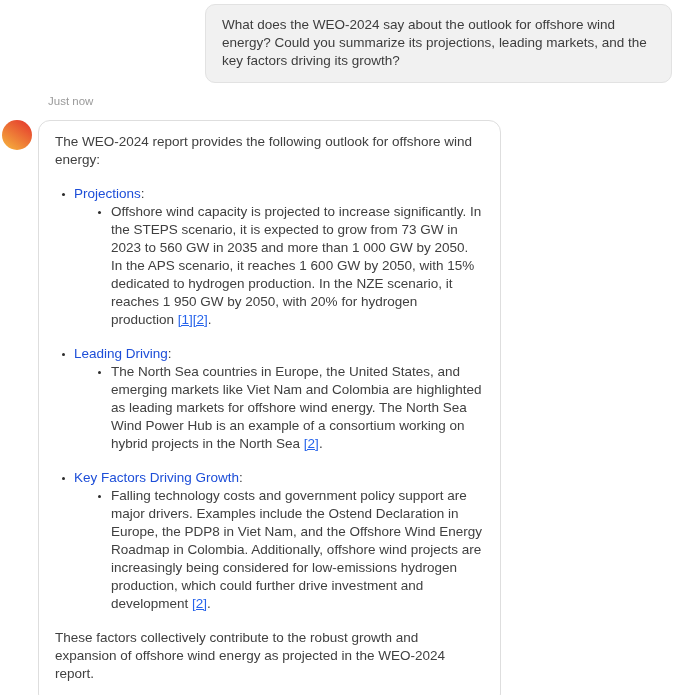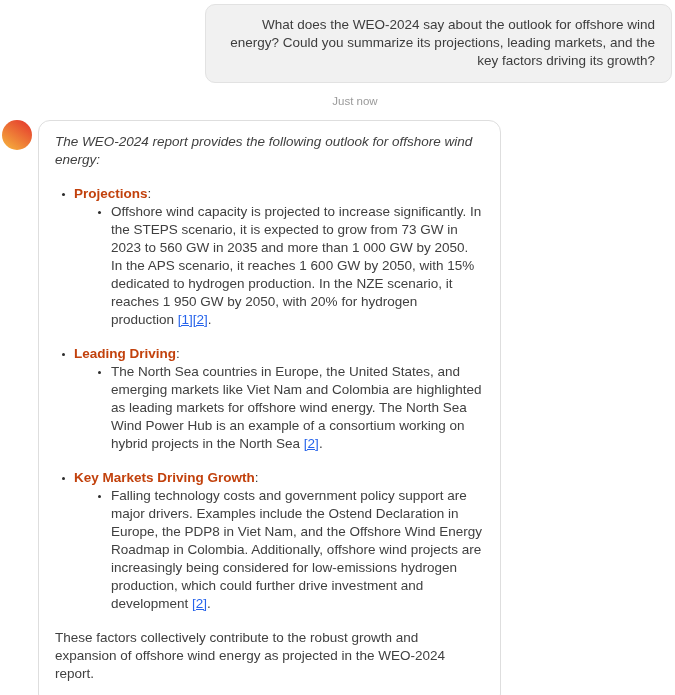--- a/index.html
+++ b/index.html
@@ -14,34 +14,33 @@
     font-family: "Liberation Sans", sans-serif;
     overflow: hidden;
   }
   .page { position: relative; width: 675px; height: 695px; }
 
   
   .user-row {
     display: flex;
     justify-content: flex-end;
     padding: 4px 3px 0 0;
-    text-align: right;
   }
   .user-bubble {
     max-width: 467px;
     background: #f1f1f1;
     border: 1px solid #e2e2e2;
     border-radius: 10px;
     padding: 11px 16px 12px 16px;
     font-size: 13.5px;
     line-height: 18px;
     color: #3d3d3d;
   }
   .timestamp-row {
-    text-align: center;
+    text-align: left;
     padding-right: 13px;
     margin-top: 12px;
     font-size: 11.5px;
     color: #9a9a9a;
     margin-left: 48px;
   }
 
   
   .response-row { position: relative; margin-top: 13px; }
   .avatar {
@@ -58,29 +57,29 @@
     background: #ffffff;
     border: 1px solid #dedede;
     border-radius: 12px;
     padding: 12px 18px 6px 16px;
     font-size: 13.5px;
     line-height: 18px;
     color: #404040;
     overflow: hidden;
   }
 
-  .intro-para { margin-bottom: 2px; font-style: italic; }
+  .intro-para { margin-bottom: 2px; }
 
   .l1-item { position: relative; padding-left: 19px; margin-top: 16px; }
   .l1-item > .dot {
     position: absolute; left: 7px; top: 8px;
     width: 3px; height: 3px; border-radius: 50%;
     background: #2b2b2b;
   }
-  .l1-heading { font-weight: 700; color: #c2410c; margin-top: 35px; }
+  .l1-heading { font-weight: 400; color: #1d4ed8; margin-top: 35px; }
   .l1-colon { font-weight: 400; color: #3d3d3d; }
 
   .l2-item { position: relative; padding-left: 19px; margin-left: 18px; margin-top: 0; }
   .l2-item > .dot {
     position: absolute; left: 6px; top: 8px;
     width: 3px; height: 3px; border-radius: 50%;
     background: #2b2b2b;
   }
 
   .closing-para { margin-top: 16px; }
@@ -122,21 +121,21 @@
         <span class="dot"></span>
         <span class="l1-heading">Leading Driving</span><span class="l1-colon">:</span>
         <div class="l2-item">
           <span class="dot"></span>
           <span>The North Sea countries in Europe, the United States, and emerging markets like Viet Nam and Colombia are highlighted as leading markets for offshore wind energy. The North Sea Wind Power Hub is an example of a consortium working on hybrid projects in the North Sea <a href="#" class="cite-link">[2]</a>.</span>
         </div>
       </div>
 
       <div class="l1-item">
         <span class="dot"></span>
-        <span class="l1-heading">Key Markets Driving Growth</span><span class="l1-colon">:</span>
+        <span class="l1-heading">Key Factors Driving Growth</span><span class="l1-colon">:</span>
         <div class="l2-item">
           <span class="dot"></span>
           <span>Falling technology costs and government policy support are major drivers. Examples include the Ostend Declaration in Europe, the PDP8 in Viet Nam, and the Offshore Wind Energy Roadmap in Colombia. Additionally, offshore wind projects are increasingly being considered for low-emissions hydrogen production, which could further drive investment and development <a href="#" class="cite-link">[2]</a>.</span>
         </div>
       </div>
 
       <p class="closing-para">These factors collectively contribute to the robust growth and expansion of offshore wind energy as projected in the WEO-2024 report.</p>
 
     </div>
   </div>

